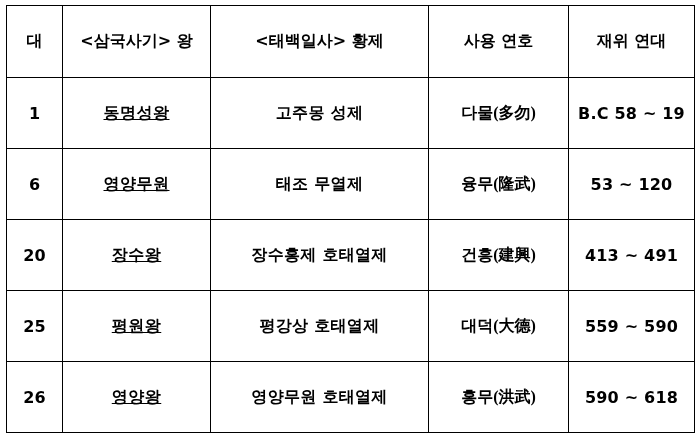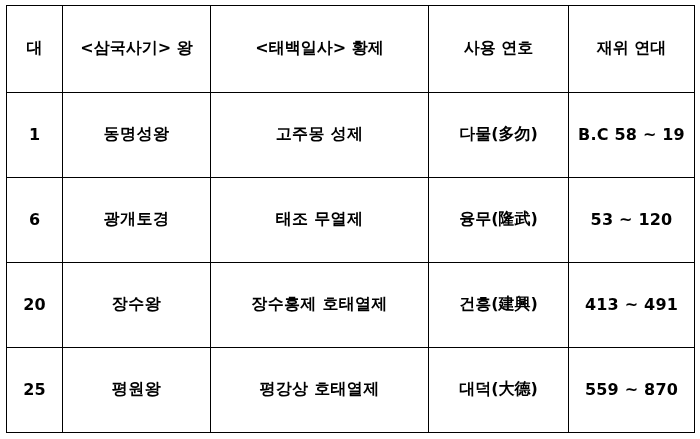--- a/index.html
+++ b/index.html
@@ -43,23 +43,23 @@
   col.c-reign { width: 126px; }
 
   tr.header-row td {
     font-size: 16px;
     height: 48px;
   }
   tr.body-row td {
     height: 47px;
   }
   td.cell-dae { font-size: 16px; }
-  td.cell-samguk { font-size: 17px; letter-spacing: 0.5px; }
+  td.cell-samguk { font-size: 17px; letter-spacing: 0.5px; text-decoration: underline; }
   td.cell-taebak { font-size: 17px; letter-spacing: 0.3px; margin-left: 27px; }
-  td.cell-yeonho { font-size: 16px; }
+  td.cell-yeonho { font-size: 16px; font-family: Liberation Serif, serif; }
   td.cell-reign  { font-size: 16px; letter-spacing: 0.2px; margin-top: 9px; }
 
   .era-hl { color: #7a2fa0; }
   .era-hl2 { color: #7a2fa0; }
 </style>
 </head>
 <body>
 
 <div id="table-wrap">
   <table class="king-table">
@@ -82,40 +82,47 @@
       <tr class="body-row">
         <td class="cell-dae">1</td>
         <td class="cell-samguk">동명성왕</td>
         <td class="cell-taebak">고주몽 성제</td>
         <td class="cell-yeonho">다물(多勿)</td>
         <td class="cell-reign">B.C 58 ~ 19</td>
       </tr>
 
       <tr class="body-row">
         <td class="cell-dae">6</td>
-        <td class="cell-samguk">광개토경</td>
+        <td class="cell-samguk">영양무원</td>
         <td class="cell-taebak">태조 무열제</td>
         <td class="cell-yeonho">융무(隆武)</td>
         <td class="cell-reign">53 ~ 120</td>
       </tr>
 
 
       <tr class="body-row">
         <td class="cell-dae">20</td>
         <td class="cell-samguk">장수왕</td>
         <td class="cell-taebak">장수홍제 호태열제</td>
         <td class="cell-yeonho era-hl2">건흥(建興)</td>
         <td class="cell-reign">413 ~ 491</td>
       </tr>
 
 
       <tr class="body-row">
         <td class="cell-dae">25</td>
         <td class="cell-samguk">평원왕</td>
         <td class="cell-taebak">평강상 호태열제</td>
         <td class="cell-yeonho">대덕(大德)</td>
-        <td class="cell-reign">559 ~ 870</td>
+        <td class="cell-reign">559 ~ 590</td>
       </tr>
 
+      <tr class="body-row">
+        <td class="cell-dae">26</td>
+        <td class="cell-samguk">영양왕</td>
+        <td class="cell-taebak">영양무원 호태열제</td>
+        <td class="cell-yeonho">홍무(洪武)</td>
+        <td class="cell-reign">590 ~ 618</td>
+      </tr>
 
     </tbody>
   </table>
 </div>
 
 </body></html>

